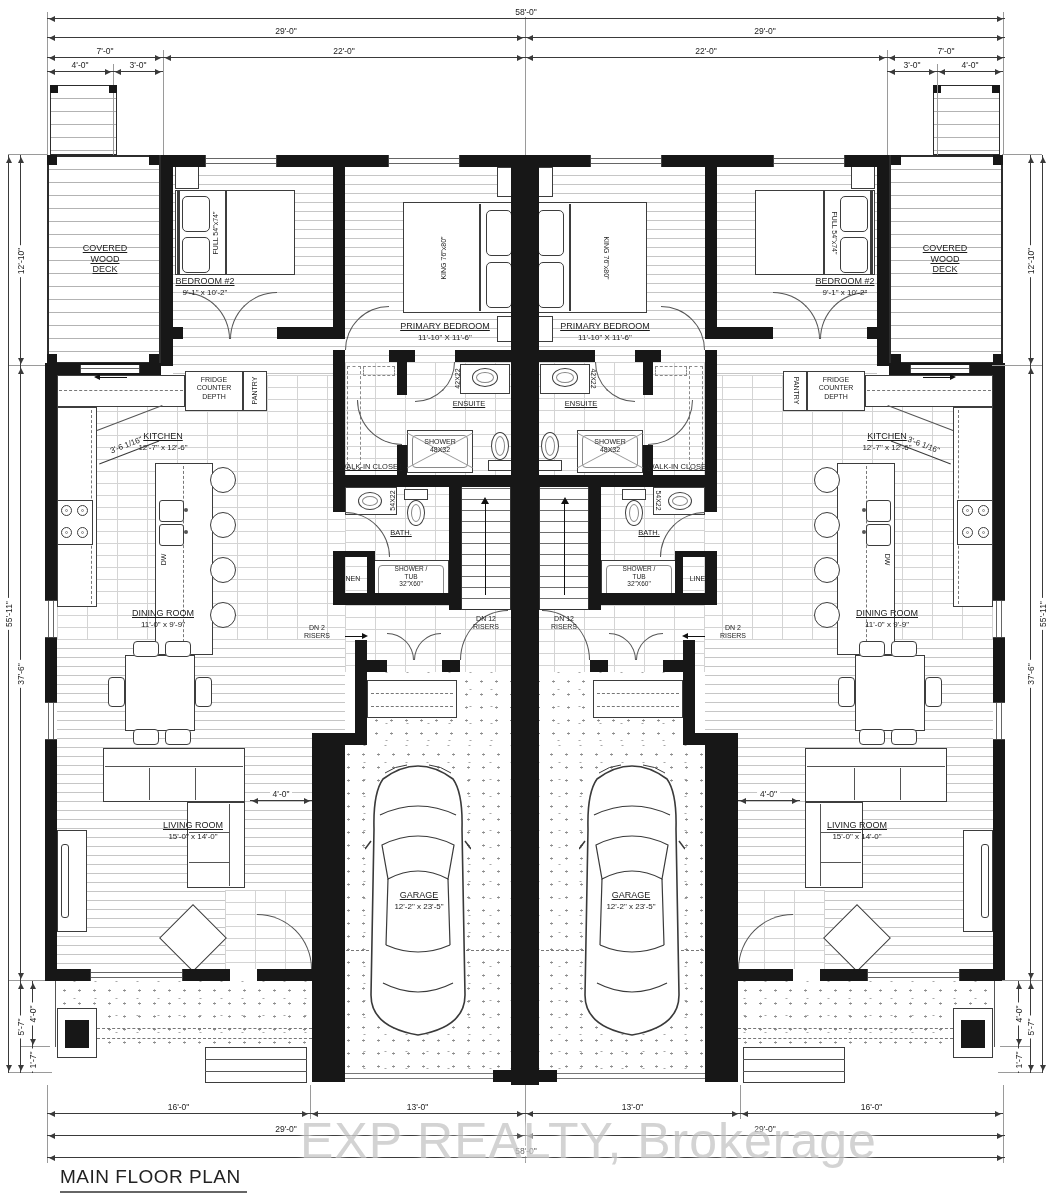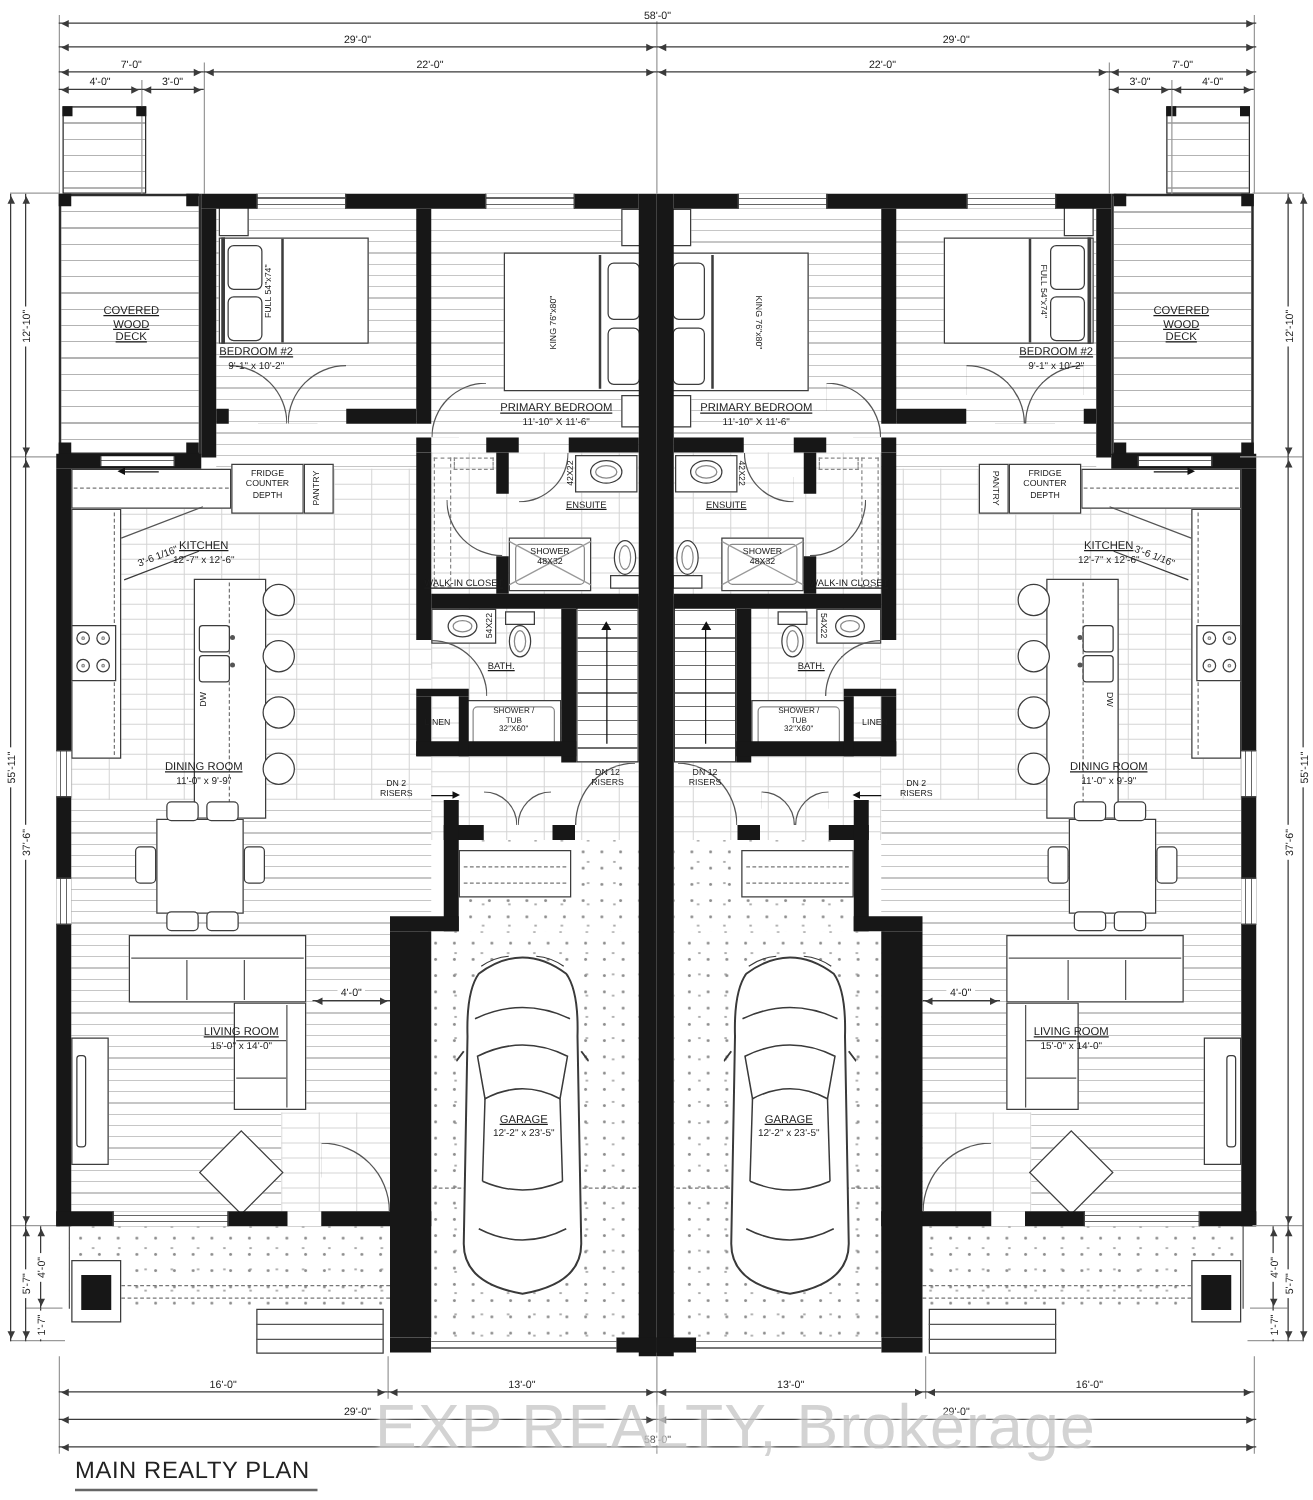--- a/index.html
+++ b/index.html
@@ -653,14 +653,14 @@
     <div class="fb" style="left:12px;top:1008px;width:40px;height:50px;"></div>
     <div class="w" style="left:20px;top:1020px;width:24px;height:28px;"></div>
     <div class="dash-h" style="left:52px;top:1028px;width:215px;"></div>
     <div class="dash-h" style="left:52px;top:1038px;width:215px;"></div>
     <div class="ln" style="left:10px;top:981px;width:1px;height:66px;"></div>
     <div class="fb" style="left:160px;top:1047px;width:102px;height:36px;"></div>
     <div class="ln" style="left:160px;top:1059px;width:102px;height:1px;"></div>
     <div class="ln" style="left:160px;top:1071px;width:102px;height:1px;"></div>
   </div>
     <div class="wm">EXP REALTY, Brokerage</div>
-  <div class="title">MAIN REALTY PLAN</div>
+  <div class="title">MAIN FLOOR PLAN</div>
 </div>
 
 </body></html>

